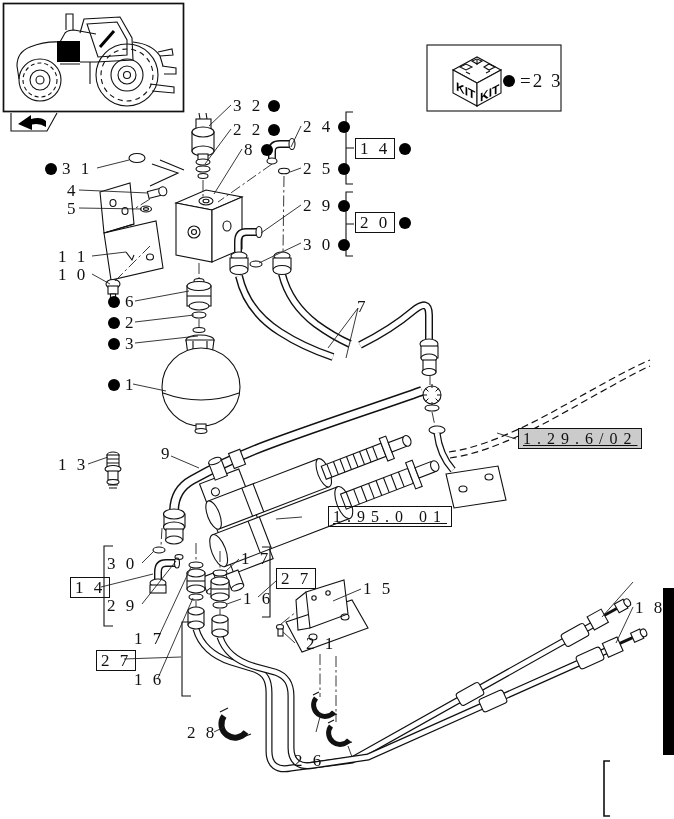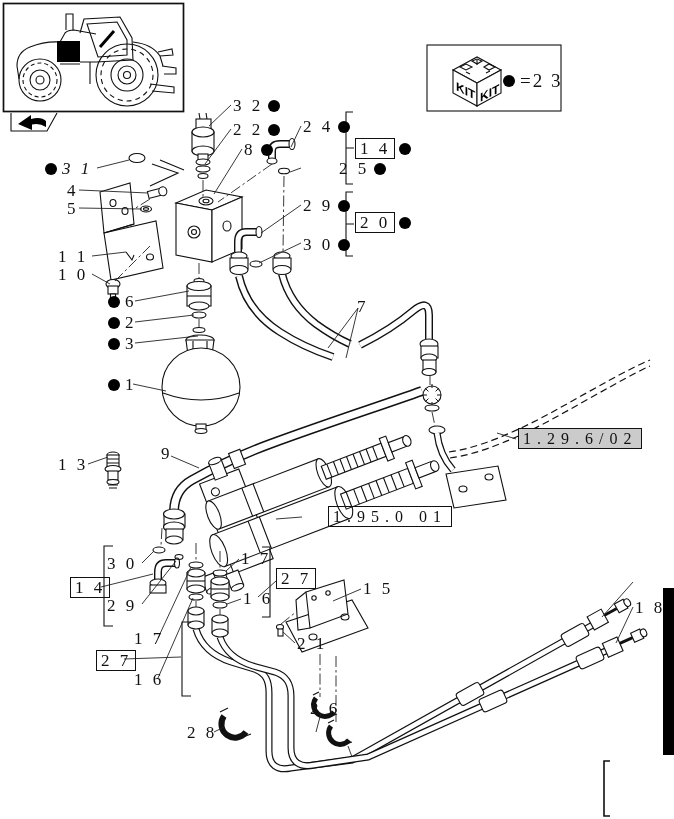--- a/index.html
+++ b/index.html
@@ -19,21 +19,21 @@
   .h9I{fill:none;stroke:#fff;stroke-width:7px;}
   .pO{fill:none;stroke:#111;stroke-width:7px;}
   .pI{fill:none;stroke:#fff;stroke-width:4.6px;}
   .kitword{font-family:"Liberation Sans",sans-serif;font-weight:bold;font-size:12px;fill:#000;}
   #callout-layer{position:absolute;left:0;top:0;width:586px;height:819px;}
   .callout{position:absolute;display:flex;align-items:center;gap:4px;
            font-size:17px;line-height:19px;letter-spacing:3px;white-space:pre;}
   .callout .txt{padding:0 1px;}
   .callout.boxed .txt{border:1.4px solid #111;padding:0 4px;}
   .callout.shaded .txt{background:#cbcbcb;}
-  .callout.ref{font-size:16px;letter-spacing:6px;}
+  .callout.ref{font-size:16px;letter-spacing:6px;text-decoration:underline;}
   .dot{width:12px;height:12px;border-radius:50%;background:#000;flex:0 0 auto;}
   .kit-legend{position:absolute;left:503px;top:70px;display:flex;align-items:center;gap:5px;
               font-size:19px;letter-spacing:2px;}
 </style>
 </head>
 <body>
 
 <div class="stage">
 
 <svg class="art" viewBox="0 0 674 819">
@@ -413,53 +413,53 @@
   <rect x="663" y="588" width="11" height="167" class="blk"></rect>
   <path d="M610,761 h-6 v55 h6" fill="none" stroke="#111" stroke-width="1.6"></path>
 </svg>
 
 <div id="callout-layer">
       <div class="callout" style="left: 232px; top: 96px;"><span class="txt">3 2</span><span class="dot"></span></div>
       <div class="callout" style="left: 232px; top: 120px;"><span class="txt">2 2</span><span class="dot"></span></div>
       <div class="callout" style="left: 243px; top: 140px;"><span class="txt">8</span><span class="dot"></span></div>
       <div class="callout" style="left: 302px; top: 117px;"><span class="txt">2 4</span><span class="dot"></span></div>
       <div class="callout boxed" style="left: 355px; top: 138px;"><span class="txt">1 4</span><span class="dot"></span></div>
-      <div class="callout" style="left: 302px; top: 159px; margin-left: 36px;"><span class="txt">2 5</span><span class="dot"></span></div>
+      <div class="callout" style="left: 302px; top: 159px;"><span class="txt">2 5</span><span class="dot"></span></div>
       <div class="callout" style="left: 302px; top: 196px;"><span class="txt">2 9</span><span class="dot"></span></div>
       <div class="callout boxed" style="left: 355px; top: 212px; align-items: center;"><span class="txt">2 0</span><span class="dot"></span></div>
       <div class="callout" style="left: 302px; top: 235px;"><span class="txt">3 0</span><span class="dot"></span></div>
-      <div class="callout" style="left: 45px; top: 159px; font-style: italic;"><span class="dot"></span><span class="txt">3 1</span></div>
+      <div class="callout" style="left: 45px; top: 159px;"><span class="dot"></span><span class="txt">3 1</span></div>
       <div class="callout" style="left: 66px; top: 181px;"><span class="txt">4</span></div>
       <div class="callout" style="left: 66px; top: 199px;"><span class="txt">5</span></div>
       <div class="callout" style="left: 57px; top: 247px; justify-content: center;"><span class="txt">1 1</span></div>
       <div class="callout" style="left: 57px; top: 265px;"><span class="txt">1 0</span></div>
       <div class="callout" style="left: 108px; top: 292px;"><span class="dot"></span><span class="txt">6</span></div>
       <div class="callout" style="left: 108px; top: 313px;"><span class="dot"></span><span class="txt">2</span></div>
       <div class="callout" style="left: 108px; top: 334px;"><span class="dot"></span><span class="txt">3</span></div>
       <div class="callout" style="left: 108px; top: 375px;"><span class="dot"></span><span class="txt">1</span></div>
       <div class="callout" style="left: 356px; top: 297px;"><span class="txt">7</span></div>
       <div class="callout" style="left: 57px; top: 455px;"><span class="txt">1 3</span></div>
       <div class="callout" style="left: 160px; top: 444px;"><span class="txt">9</span></div>
       <div class="callout boxed shaded ref" style="left: 518px; top: 428px;"><span class="txt">1.29.6/02</span></div>
       <div class="callout boxed ref" style="left: 304px; top: 506px; padding-left: 24px;"><span class="txt">1.95.0 01</span></div>
       <div class="callout" style="left: 106px; top: 554px;"><span class="txt">3 0</span></div>
       <div class="callout boxed" style="left: 70px; top: 577px;"><span class="txt">1 4</span></div>
       <div class="callout" style="left: 106px; top: 596px;"><span class="txt">2 9</span></div>
       <div class="callout" style="left: 240px; top: 549px;"><span class="txt">1 7</span></div>
       <div class="callout" style="left: 242px; top: 589px;"><span class="txt">1 6</span></div>
       <div class="callout boxed" style="left: 276px; top: 568px;"><span class="txt">2 7</span></div>
       <div class="callout" style="left: 362px; top: 579px;"><span class="txt">1 5</span></div>
-      <div class="callout" style="left: 296px; top: 634px;"><span class="txt">2 1</span></div>
+      <div class="callout" style="left: 305px; top: 634px;"><span class="txt">2 1</span></div>
       <div class="callout" style="left: 133px; top: 629px;"><span class="txt">1 7</span></div>
       <div class="callout boxed" style="left: 96px; top: 650px;"><span class="txt">2 7</span></div>
       <div class="callout" style="left: 133px; top: 670px;"><span class="txt">1 6</span></div>
       <div class="callout" style="left: 634px; top: 572px; margin-left: 48px;"><span class="txt">1 2</span></div>
       <div class="callout" style="left: 634px; top: 598px;"><span class="txt">1 8</span></div>
       <div class="callout" style="left: 186px; top: 723px; text-align: right;"><span class="txt">2 8</span></div>
-      <div class="callout" style="left: 293px; top: 699px; margin-left: 16px;"><span class="txt">2 6</span></div>
+      <div class="callout" style="left: 293px; top: 751px;"><span class="txt">2 6</span></div>
     </div>
 
 <div class="kit-legend">
   <span class="dot"></span>
   <span>=2 3</span>
 </div>
 
 </div>
 
 </body></html>

